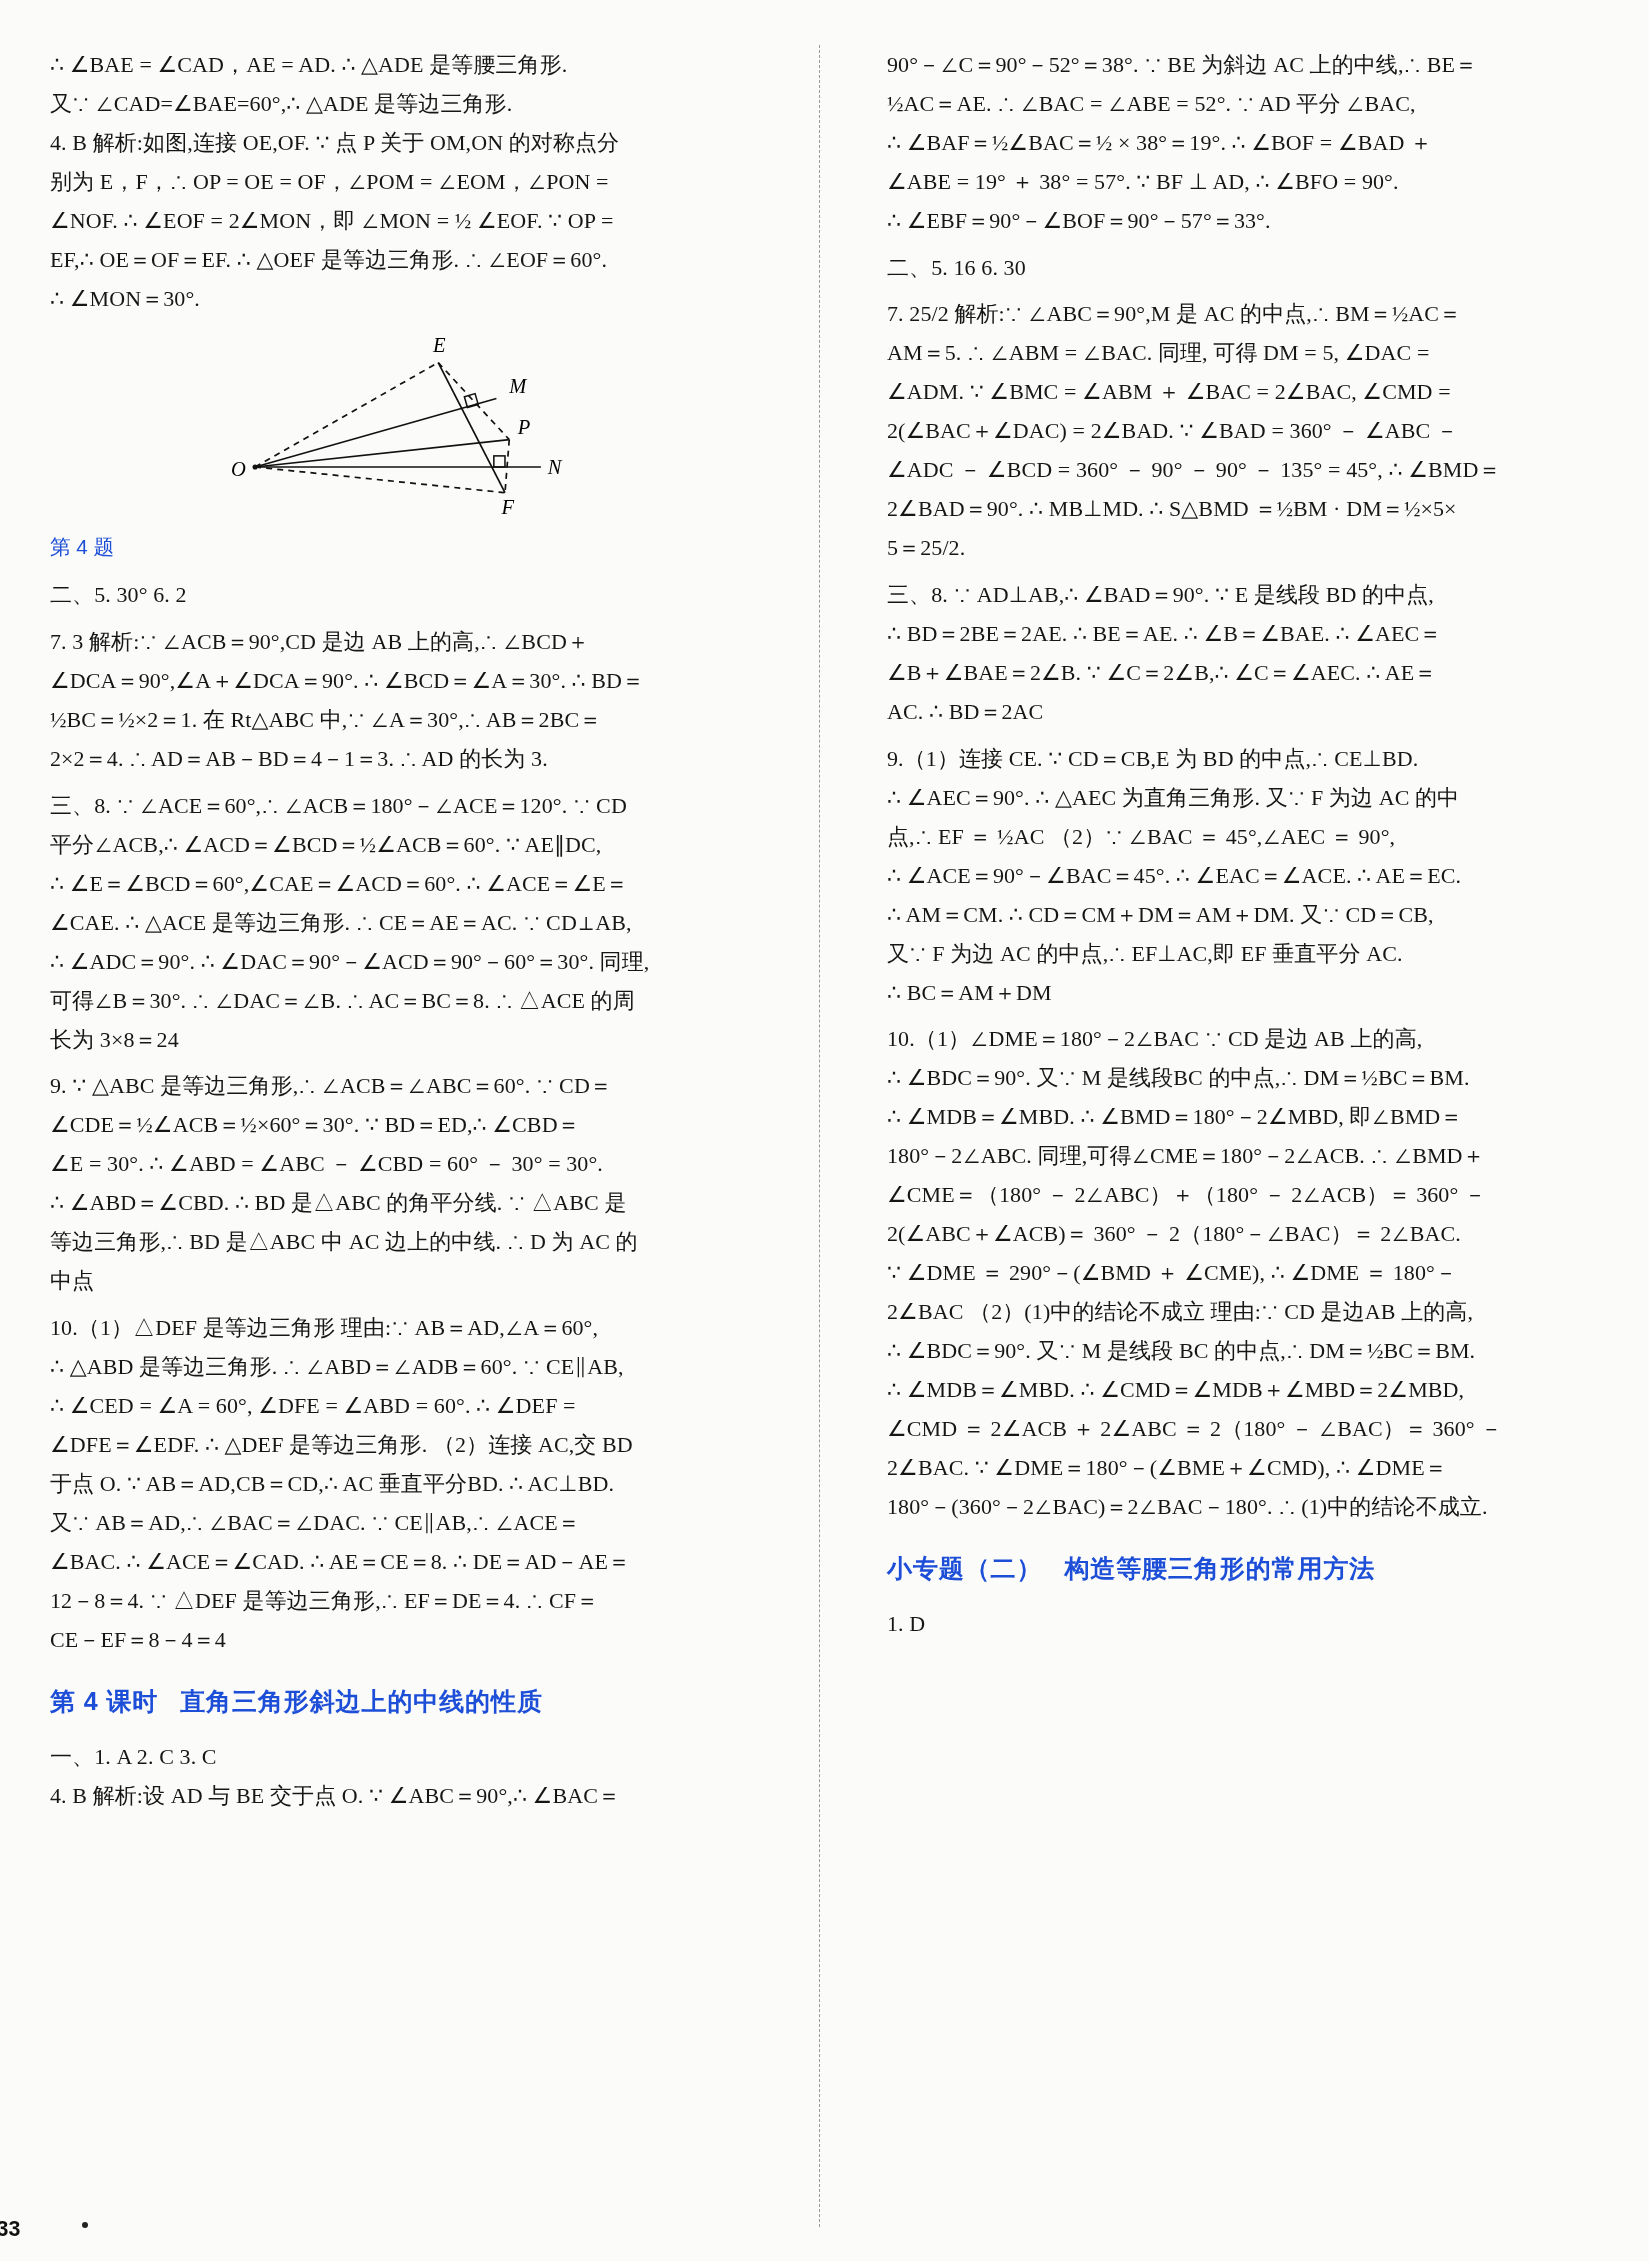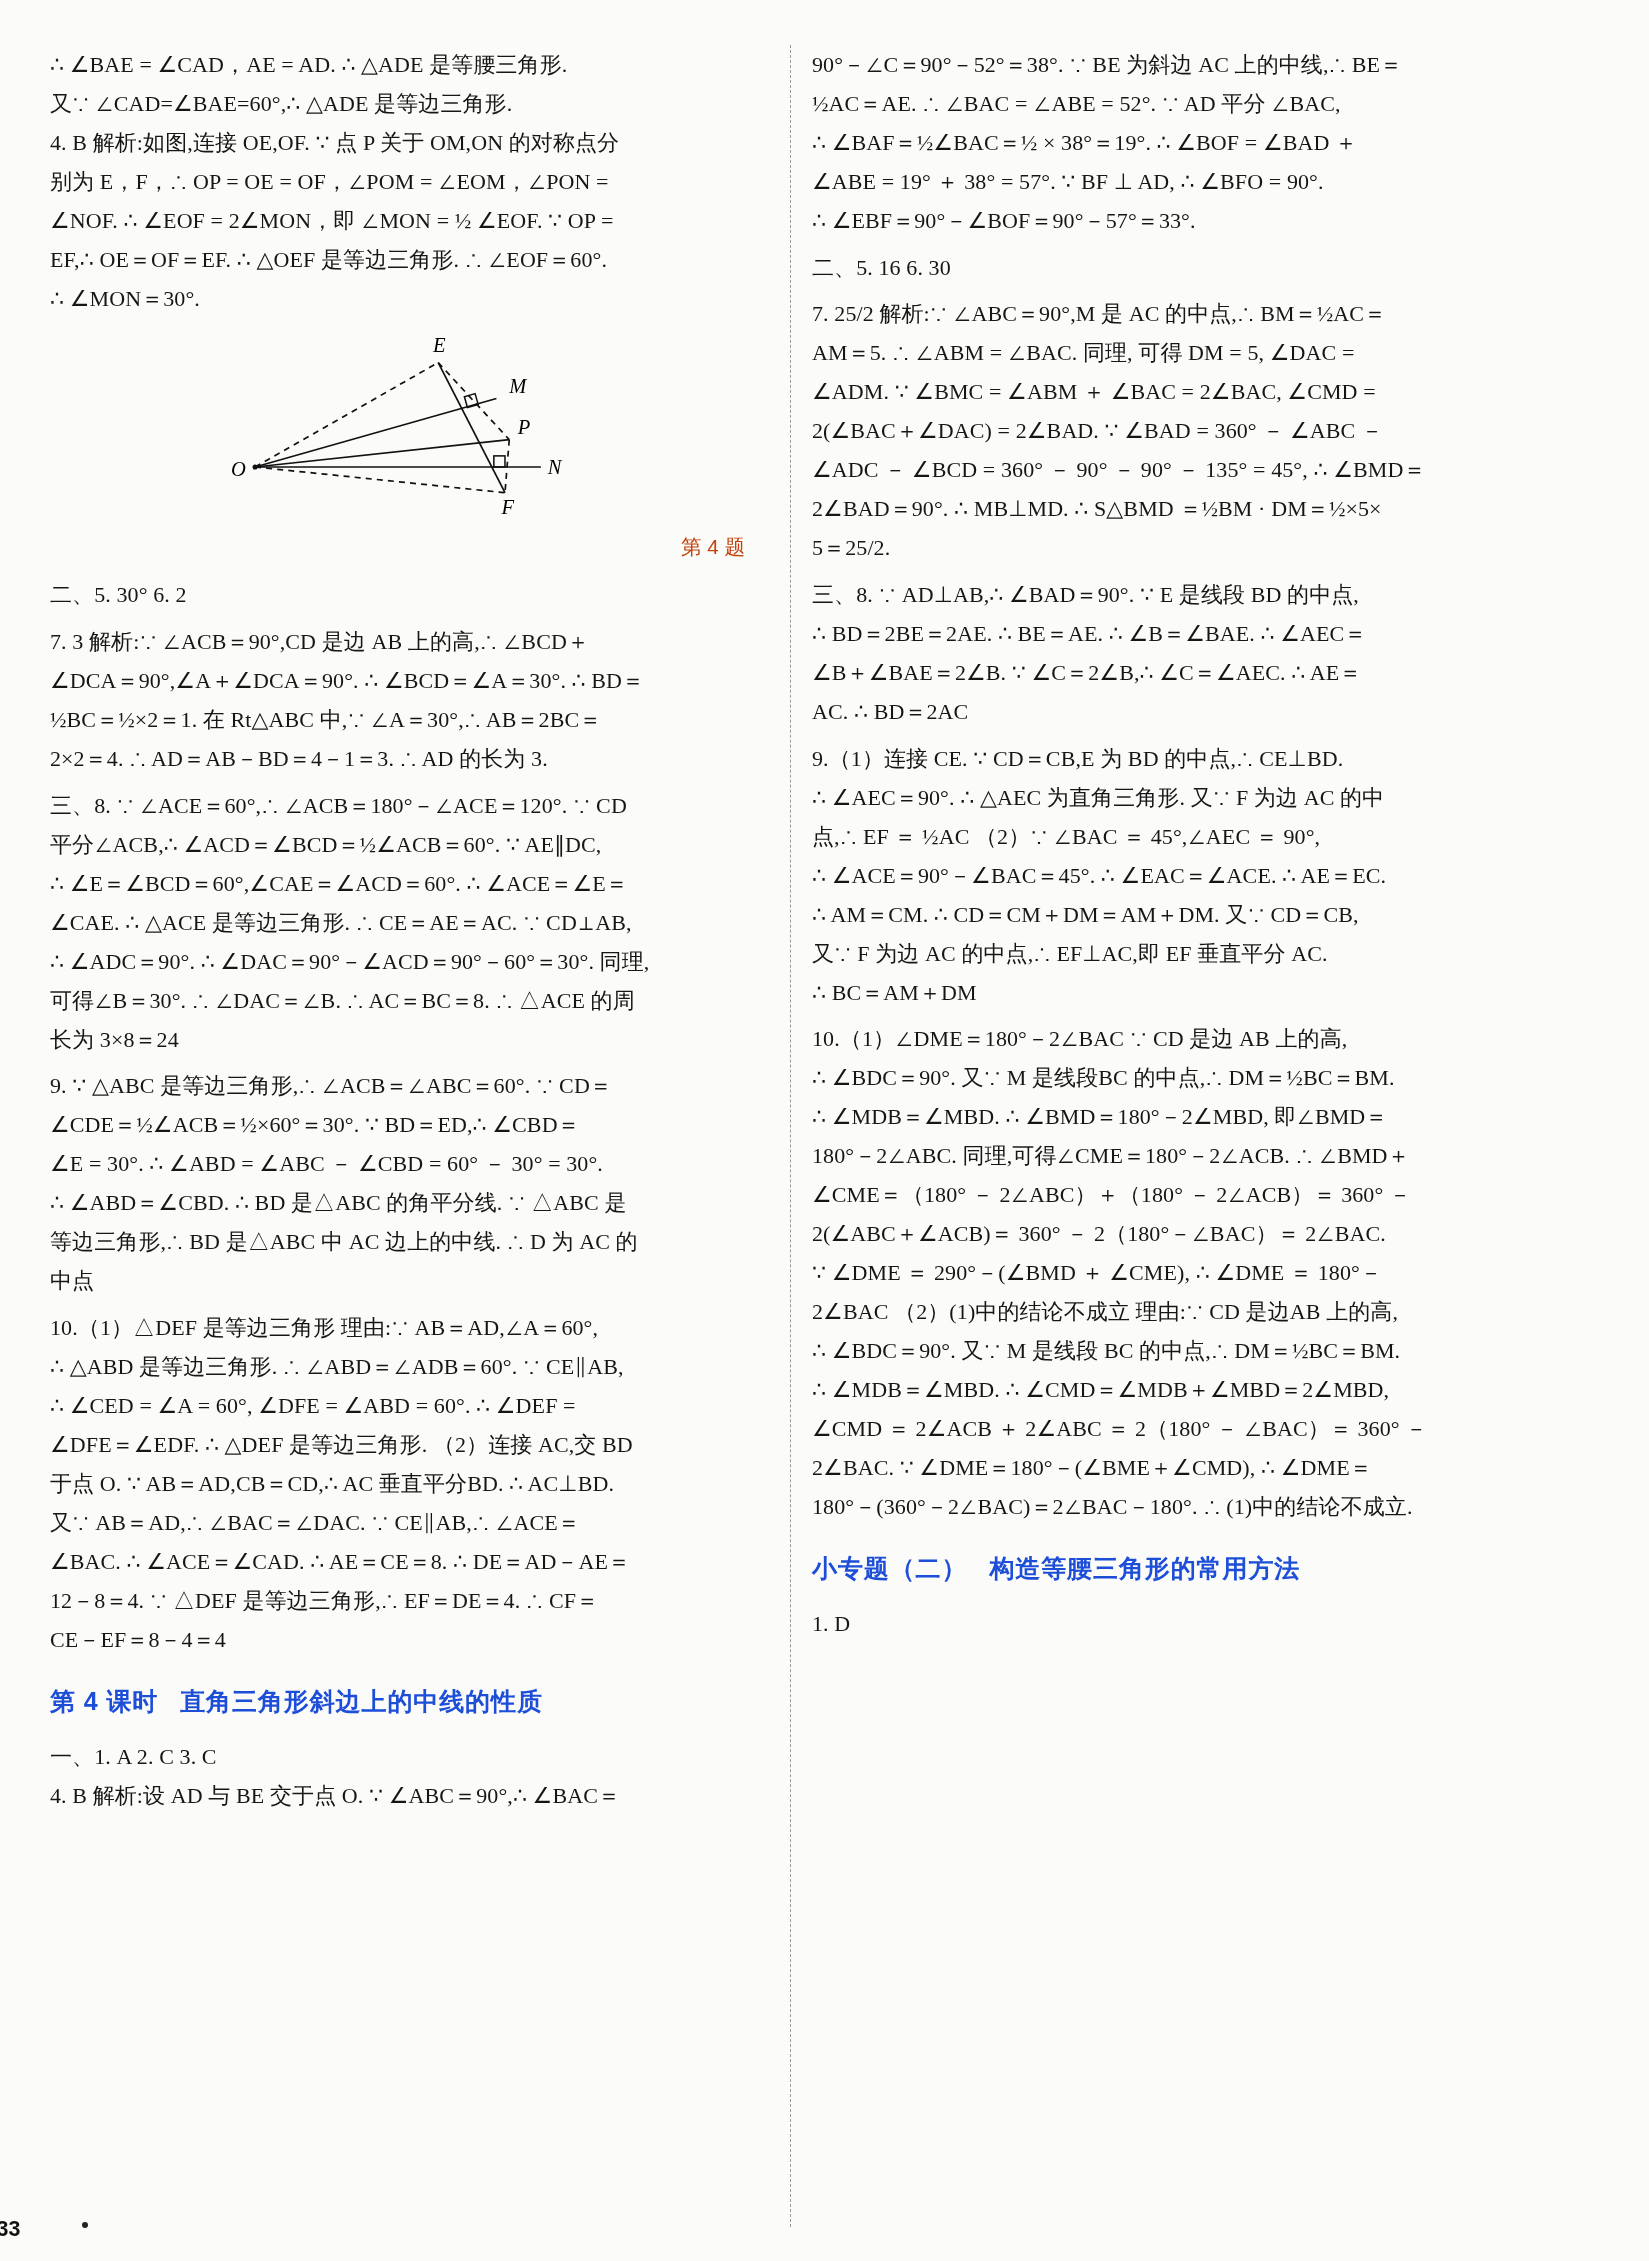--- a/index.html
+++ b/index.html
@@ -19,21 +19,21 @@
     display:flex;
     height:100%;
     gap:16px;
   }
   .col {
     width:724px;
     box-sizing:border-box;
     position:relative;
   }
   .col-left  { padding-right:29px; }
-  .col-right { padding-left:21px; border-left:1.7px dashed #9a9a9a; }
+  .col-right { padding-left:67px; border-left:1.7px dashed #9a9a9a;margin-left:29px; }
 
   .line {
     font-size:22px;
     line-height:39px;
     color:#161616;
     letter-spacing:0.1px;
     white-space:nowrap;
   }
   .blk { margin-bottom:0; }
   .gap-sm { height:7.7px; }
@@ -45,25 +45,25 @@
     font-size:25px;
     letter-spacing:0.9px;
     color:#1d4ed8;
     margin:26px 0 19px 0;
   }
   .heading .sp { display:inline-block; width:22px; }
 
   
   .figwrap { text-align:center; margin:12px 0 6.9px 0; }
   .figcap {
-    text-align:right;
+    text-align:left;
     font-size:20.6px;
     font-family:"Liberation Sans", sans-serif;
     margin-top:1.7px;
-    color:#c2410c;
+    color:#1d4ed8;
   }
   .pagenum {
     position:absolute; left:-3.4px; bottom:19px;
     font-family:"Liberation Sans", sans-serif;
     font-size:21.4px; font-weight:bold; color:#111;
   }
   .dot {
     position:absolute; left:82px; bottom:33px;
     width:6px; height:6px; background:#222; border-radius:50%;
   }

